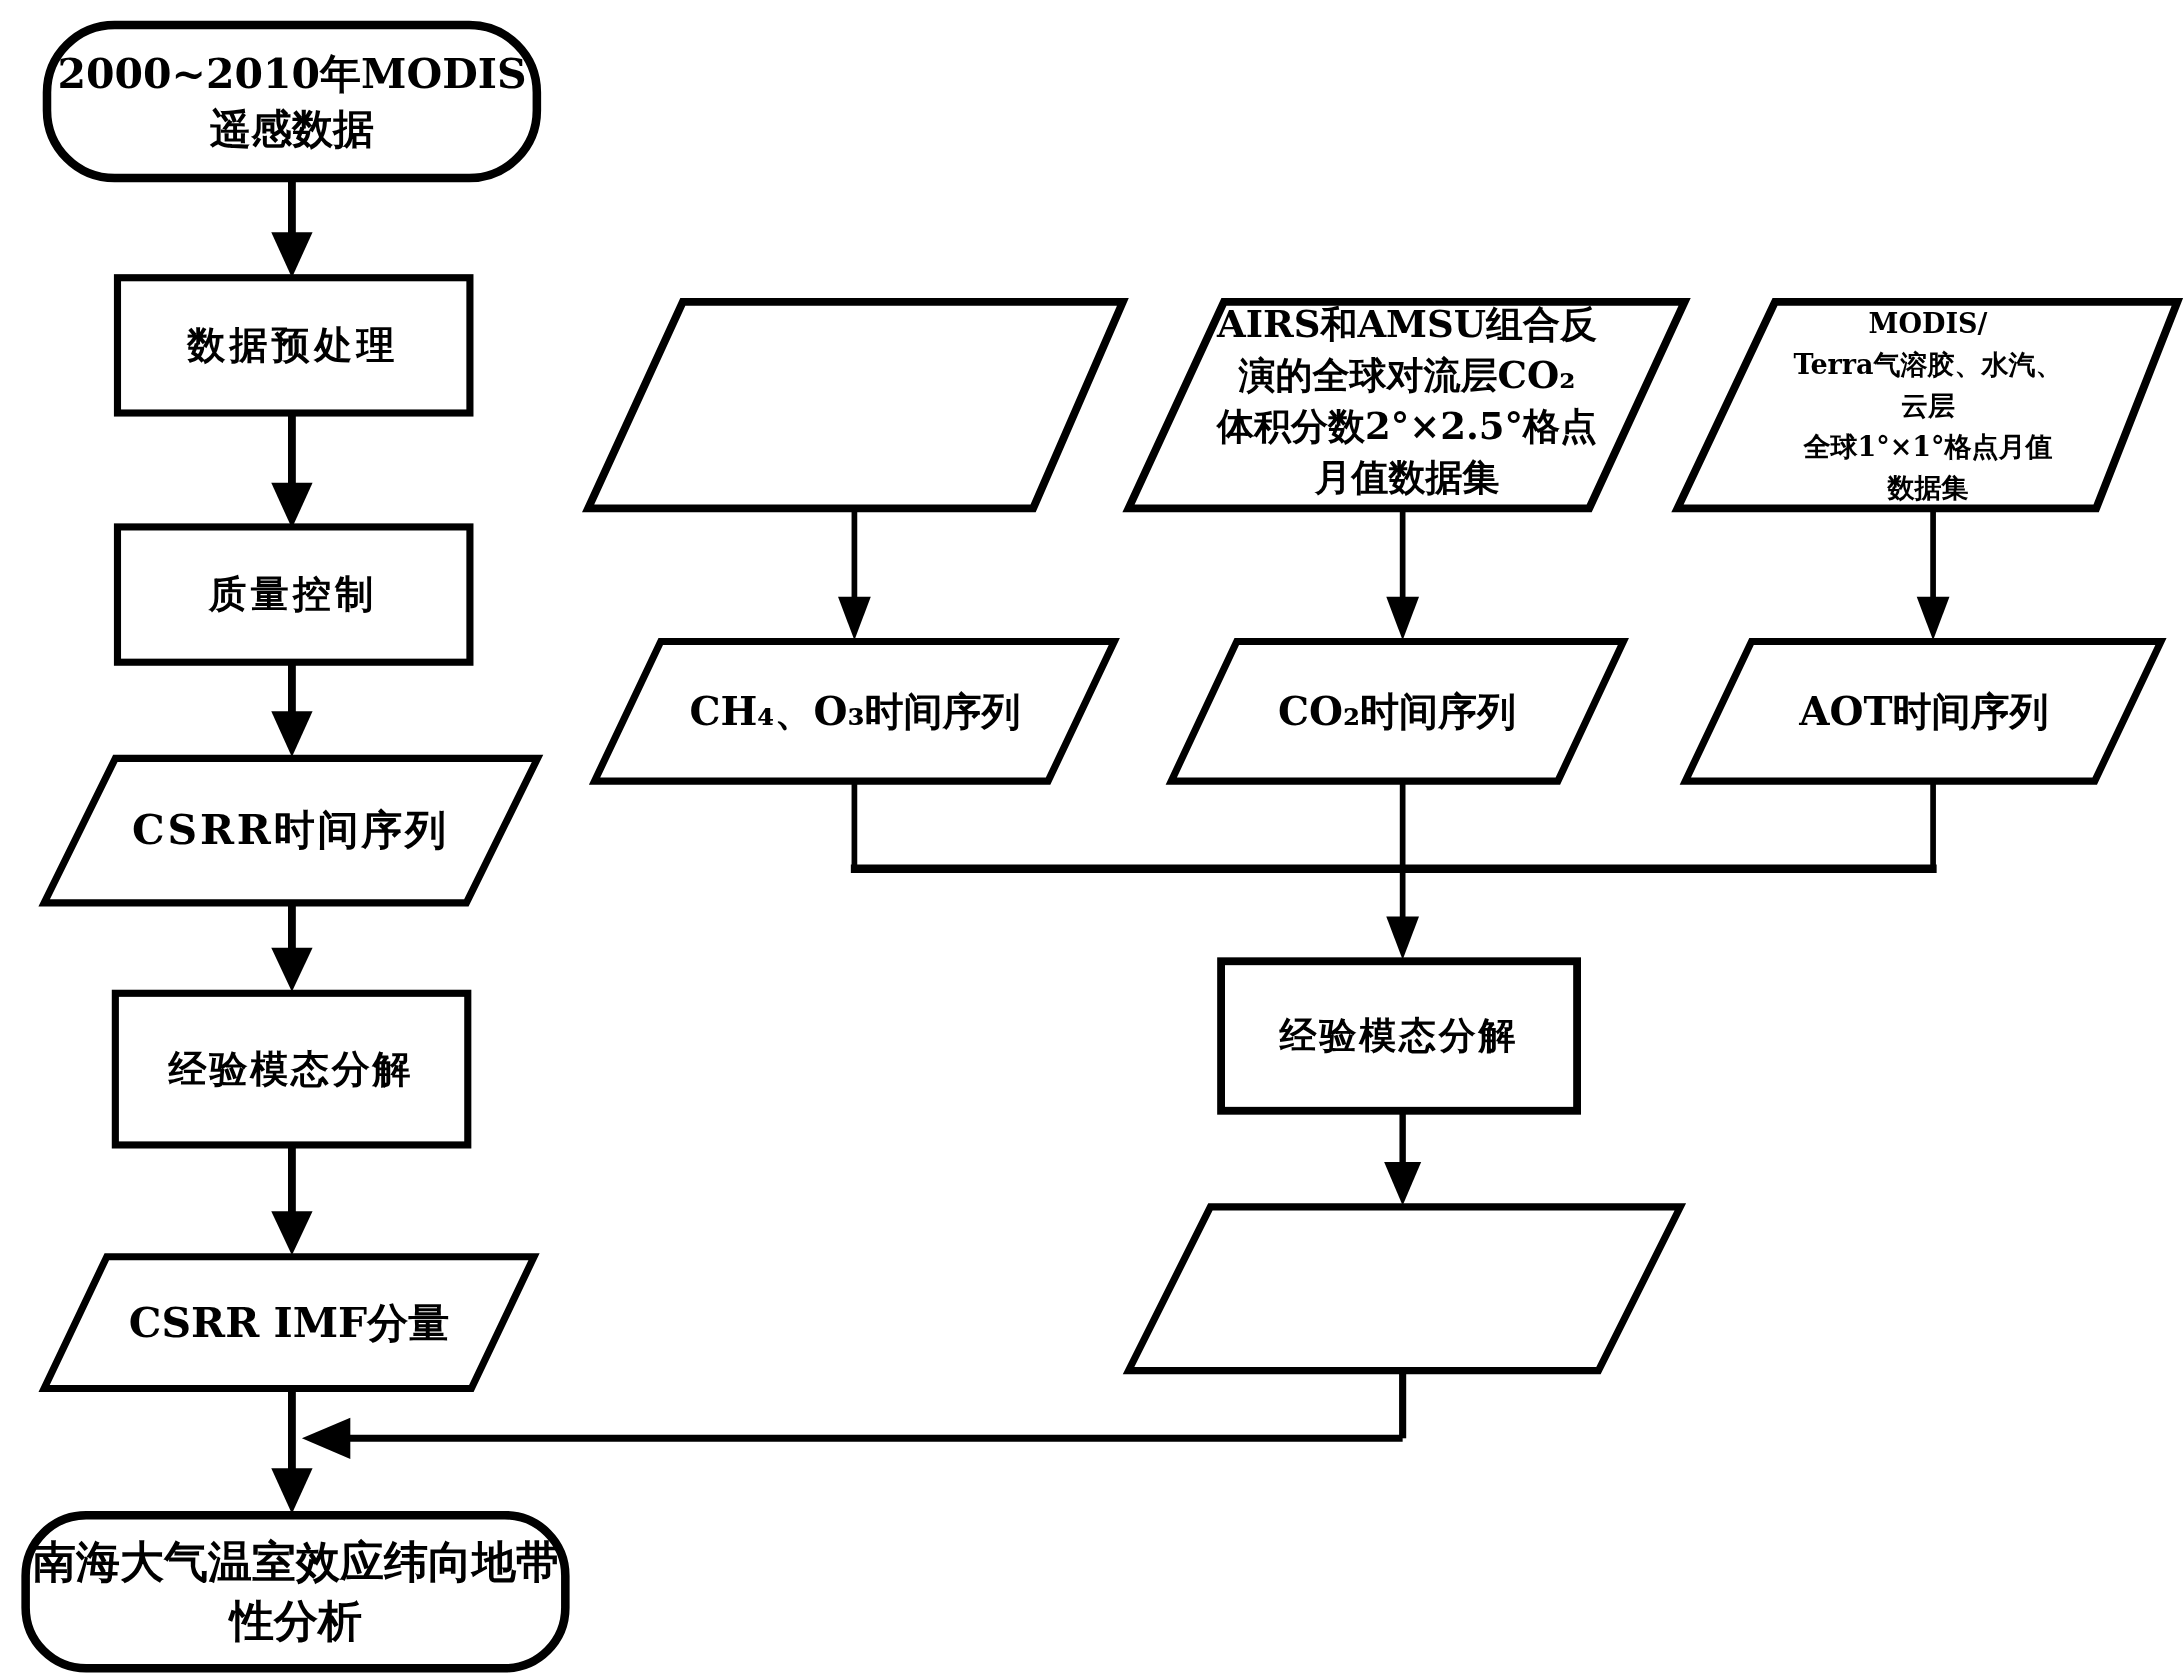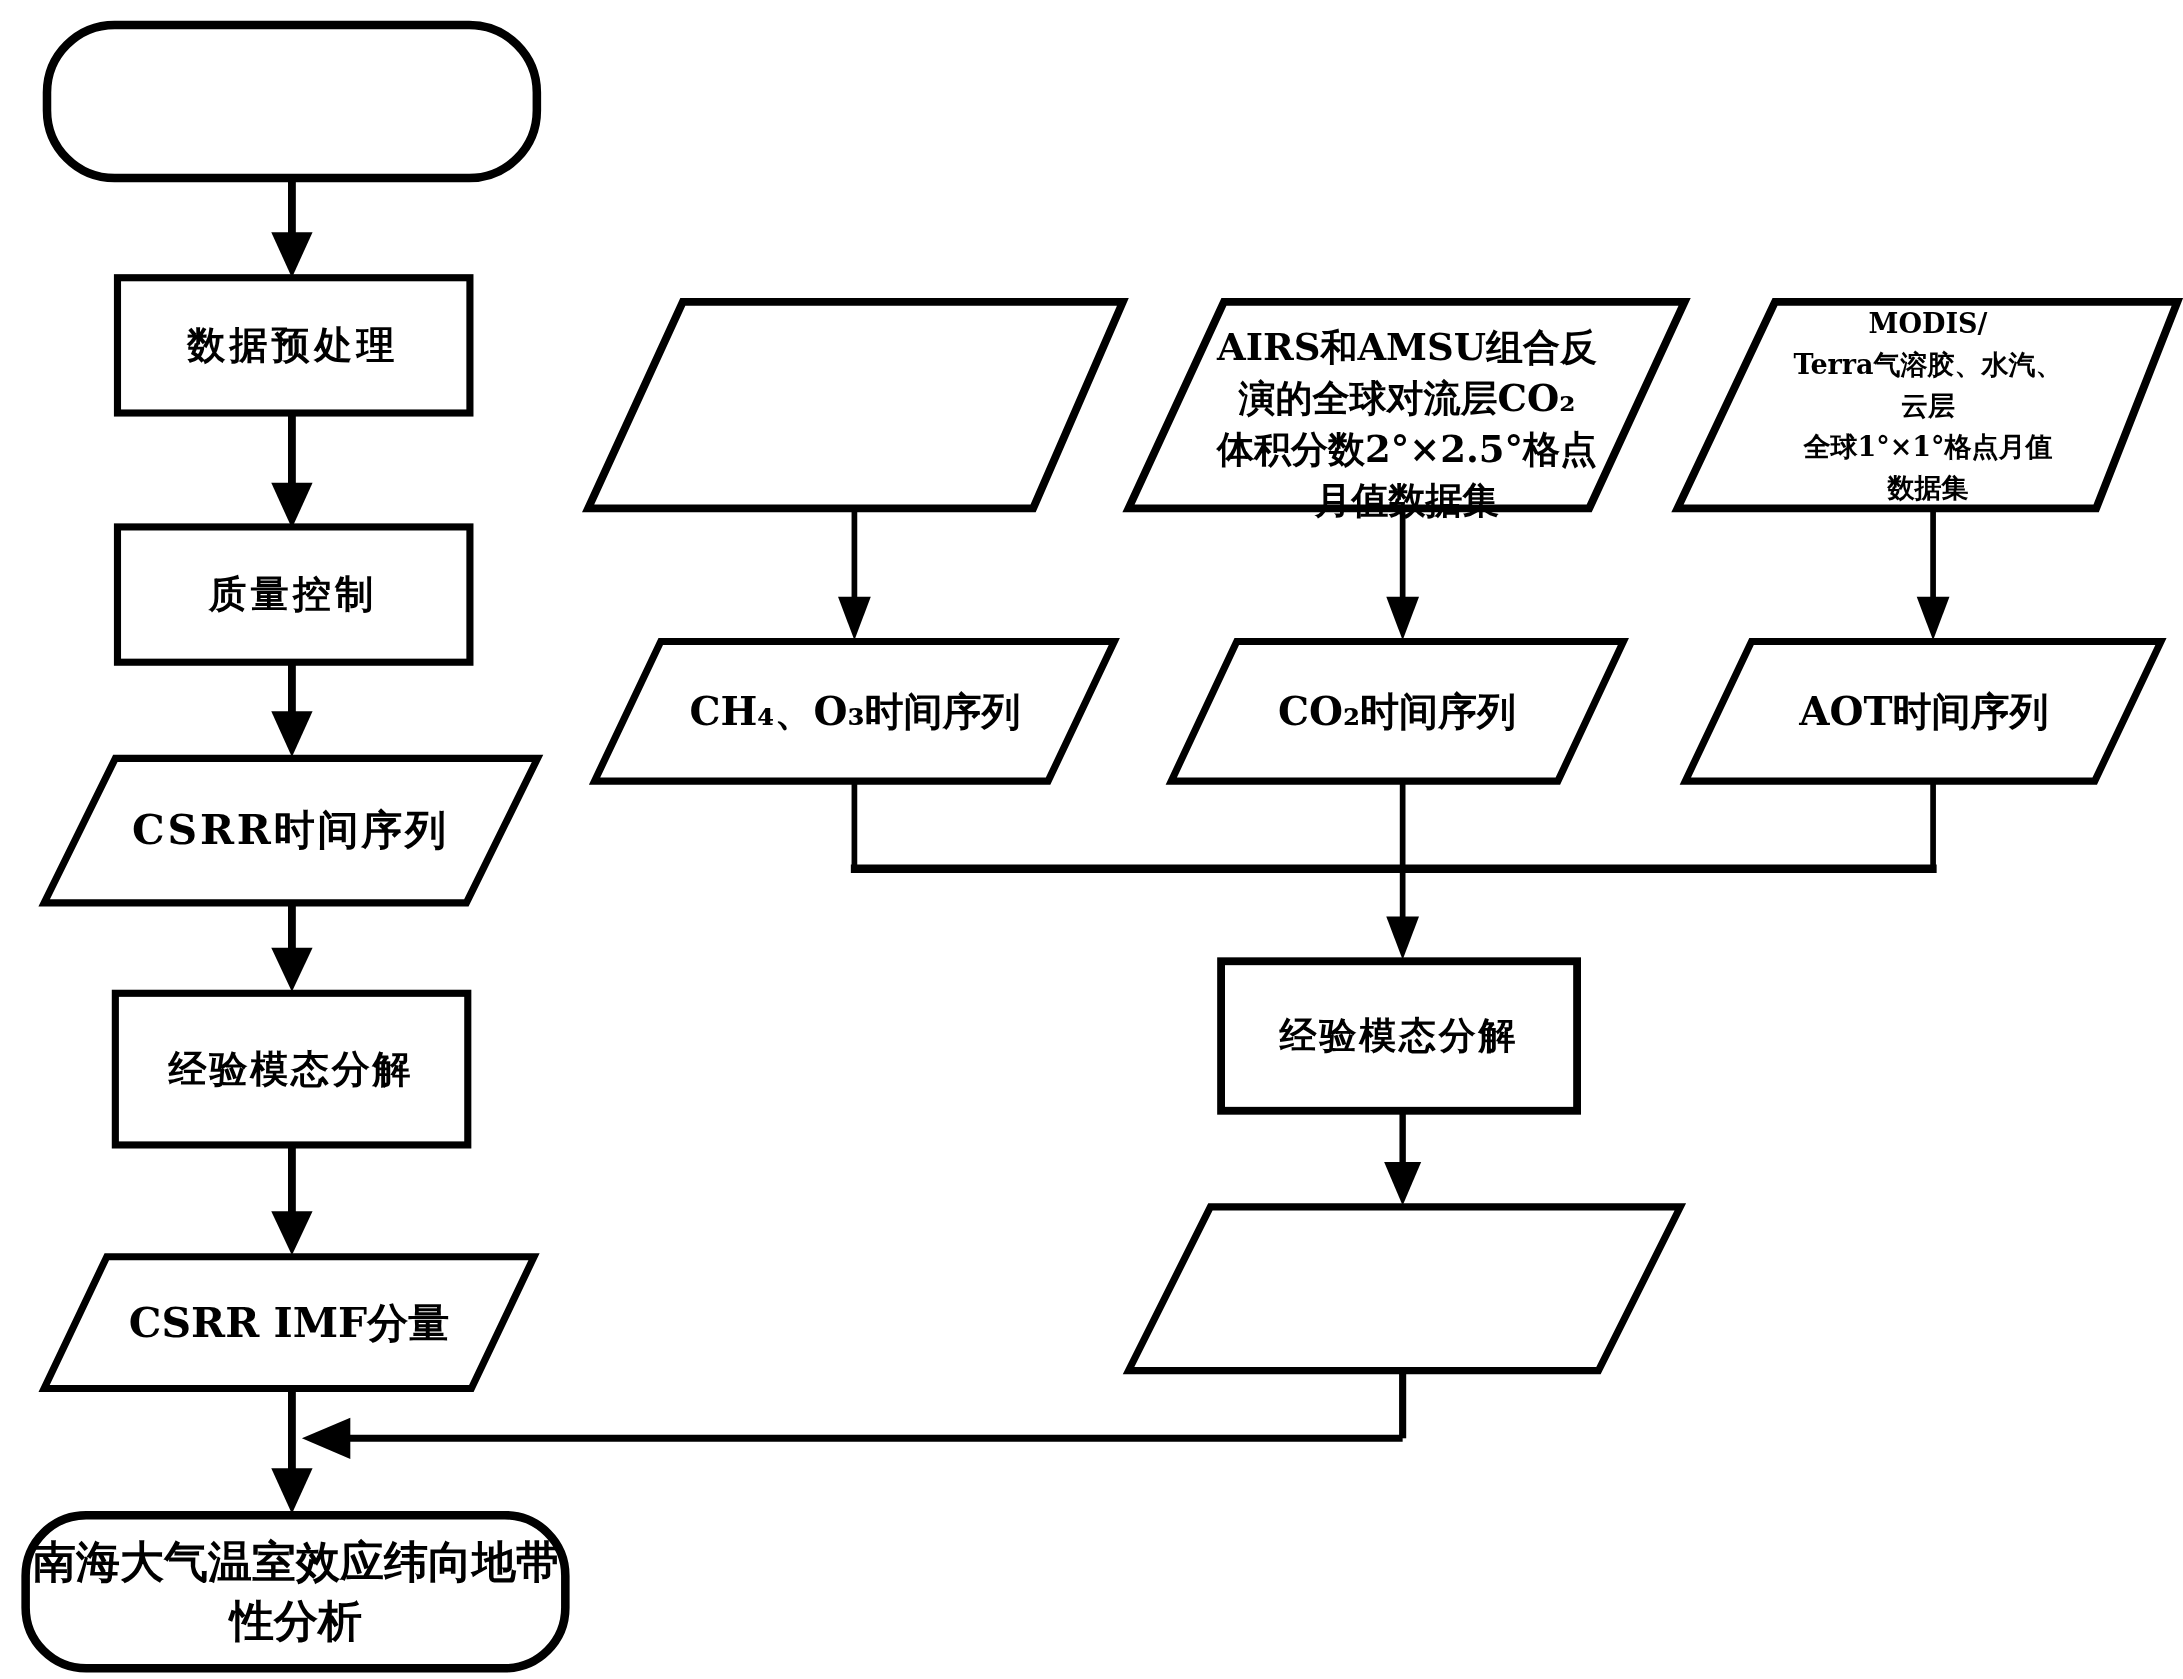--- a/index.html
+++ b/index.html
@@ -98,35 +98,36 @@
     <polygon class="shape" points="2493,424 3058,424 2944,714 2356,714" stroke-width="11"></polygon>
 
     <polygon class="shape" points="928,901 1565,901 1472,1097 835,1097" stroke-width="10"></polygon>
     <polygon class="shape" points="1737,901 2280,901 2188,1097 1645,1097" stroke-width="10"></polygon>
     <polygon class="shape" points="2460,901 3035,901 2942,1097 2367,1097" stroke-width="10"></polygon>
 
     <rect class="shape" x="1715" y="1350" width="500" height="210" stroke-width="11"></rect>
     <polygon class="shape" points="1700,1695 2360,1695 2245,1925 1585,1925" stroke-width="10"></polygon>
   </svg>
 
+  <div class="lbl" style="left:47px;   top:25px;   width:490px; height:153px; font-size:41px;">2000~2010年MODIS遥感数据</div>
 
   <div class="lbl" style="left:117px;  top:527px;  width:352px; height:135px; font-size:38px; letter-spacing:4.3px;">质量控制</div>
 
   <div class="lbl" style="left:117px;  top:278px;  width:352px; height:135px; font-size:38px; letter-spacing:4.3px;">数据预处理</div>
 
   <div class="lbl" style="left:43px;   top:758px; width:495px; height:145px; font-size:41px; letter-spacing:2.8px;">CSRR时间序列</div>
 
   <div class="lbl" style="left:115px;  top:993px; width:352px; height:152px; font-size:38px; letter-spacing:2.8px;">经验模态分解</div>
 
   <div class="lbl" style="left:44px;   top:1257px; width:490px; height:132px; font-size:41px;">CSRR IMF分量</div>
 
   <div class="lbl" style="left:26px;   top:1515px; width:540px; height:153px; font-size:44px;">南海大气温室效应纬向地带性分析</div>
 
 
-  <div class="lbl" style="left:1129px; top:320px;  width:556px; height:207px; font-size:37px; line-height:51px;">AIRS和AMSU组合反
+  <div class="lbl" style="left:1129px; top:297px;  width:556px; height:207px; font-size:37px; line-height:51px;">AIRS和AMSU组合反
 演的全球对流层CO₂
 体积分数2°×2.5°格点
 月值数据集</div>
 
   <div class="lbl" style="left:1678px; top:302px;  width:500px; height:207px; font-size:27px; line-height:41px;">MODIS/
 Terra气溶胶、水汽、
 云层
 全球1°×1°格点月值
 数据集</div>
 

